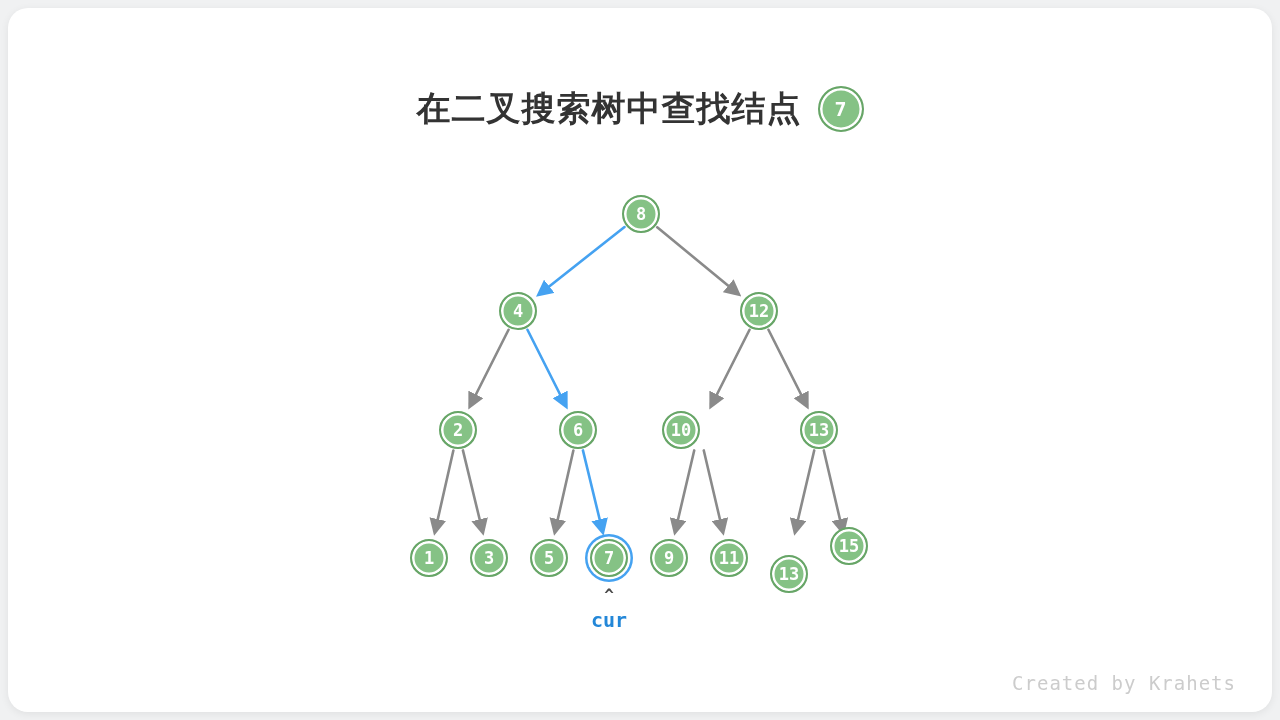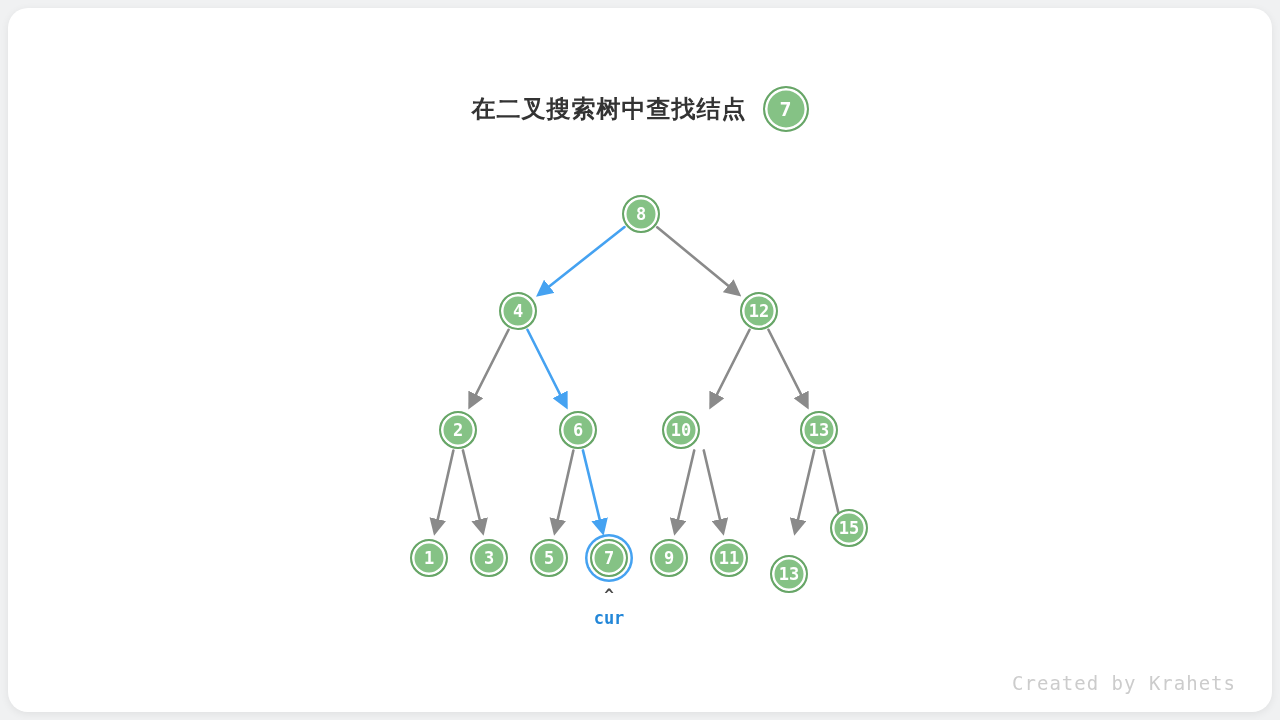--- a/index.html
+++ b/index.html
@@ -27,21 +27,21 @@
     position:absolute;
     inset:0;
     width:1280px;height:720px;
   }
   .title-row{
     position:absolute;
     top:86px;left:0;width:100%;
     display:flex;align-items:center;justify-content:center;gap:16px;
   }
   .title-text{
-    font-size:24px;font-weight:bold;color:#333;
+    font-size:34px;font-weight:bold;color:#333;
     letter-spacing:1px;
   }
   .title-node{
     width:46px;height:46px;border-radius:50%;
     background:var(--node-fill);
     border:2px solid var(--node-border);
     box-shadow:inset 0 0 0 2.5px #fff;
     color:#fff;font-family:"DejaVu Sans Mono",monospace;
     font-weight:bold;font-size:20px;
     display:flex;align-items:center;justify-content:center;
@@ -70,21 +70,21 @@
     top:588px;
     transform:translateX(-50%);
     display:flex;flex-direction:column;align-items:center;
     font-family:"DejaVu Sans Mono",monospace;
   }
   .cur-caret{
     font-size:16px;font-weight:bold;color:#4a4a4a;line-height:14px;
   }
   .cur-label{
     margin-top:6px;
-    font-size:17px;font-weight:bold;color:var(--cur-blue);
+    font-size:20px;font-weight:bold;color:var(--cur-blue);
   }
   .watermark{
     position:absolute;
     right:44px;bottom:26px;
     font-family:"DejaVu Sans Mono",monospace;
     font-size:19px;color:#cccccc;letter-spacing:1px;
   }
 </style>
 </head>
 <body>
@@ -131,21 +131,21 @@
       <div class="node" style="left: 578px; top: 430px;">6</div>
       <div class="node" style="left: 681px; top: 430px;">10</div>
       <div class="node" style="left: 819px; top: 430px;">13</div>
       <div class="node" style="left: 429px; top: 558px;">1</div>
       <div class="node" style="left: 489px; top: 558px;">3</div>
       <div class="node" style="left: 549px; top: 558px;">5</div>
       <div class="node current" style="left: 609px; top: 558px;">7</div>
       <div class="node" style="left: 669px; top: 558px;">9</div>
       <div class="node" style="left: 729px; top: 558px; text-align: center;">11</div>
       <div class="node" style="left: 789px; top: 574px;">13</div>
-      <div class="node" style="left: 849px; top: 528px;">15</div>
+      <div class="node" style="left: 849px; top: 546px;">15</div>
     </div>
 
   <div class="cur-pointer" style="left: 609px;">
     <span class="cur-caret">^</span>
     <span class="cur-label">cur</span>
   </div>
 
   <div class="watermark">Created by Krahets</div>
 
 </div>

